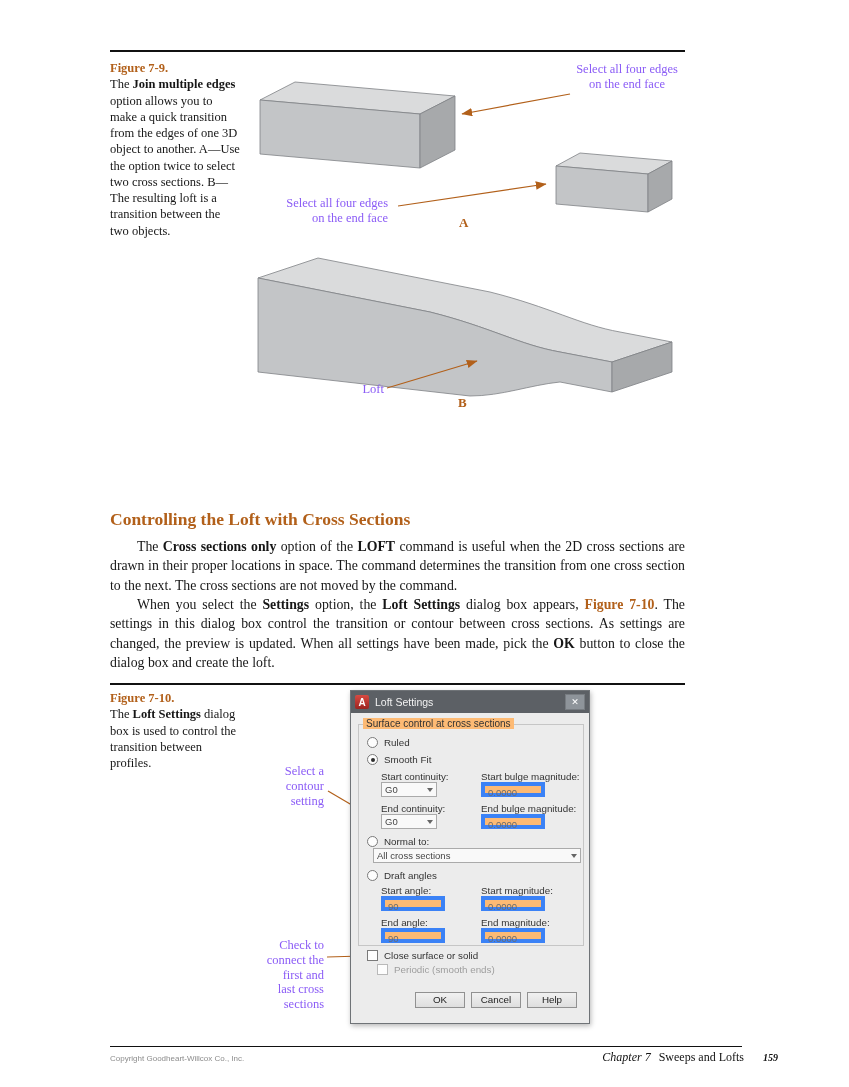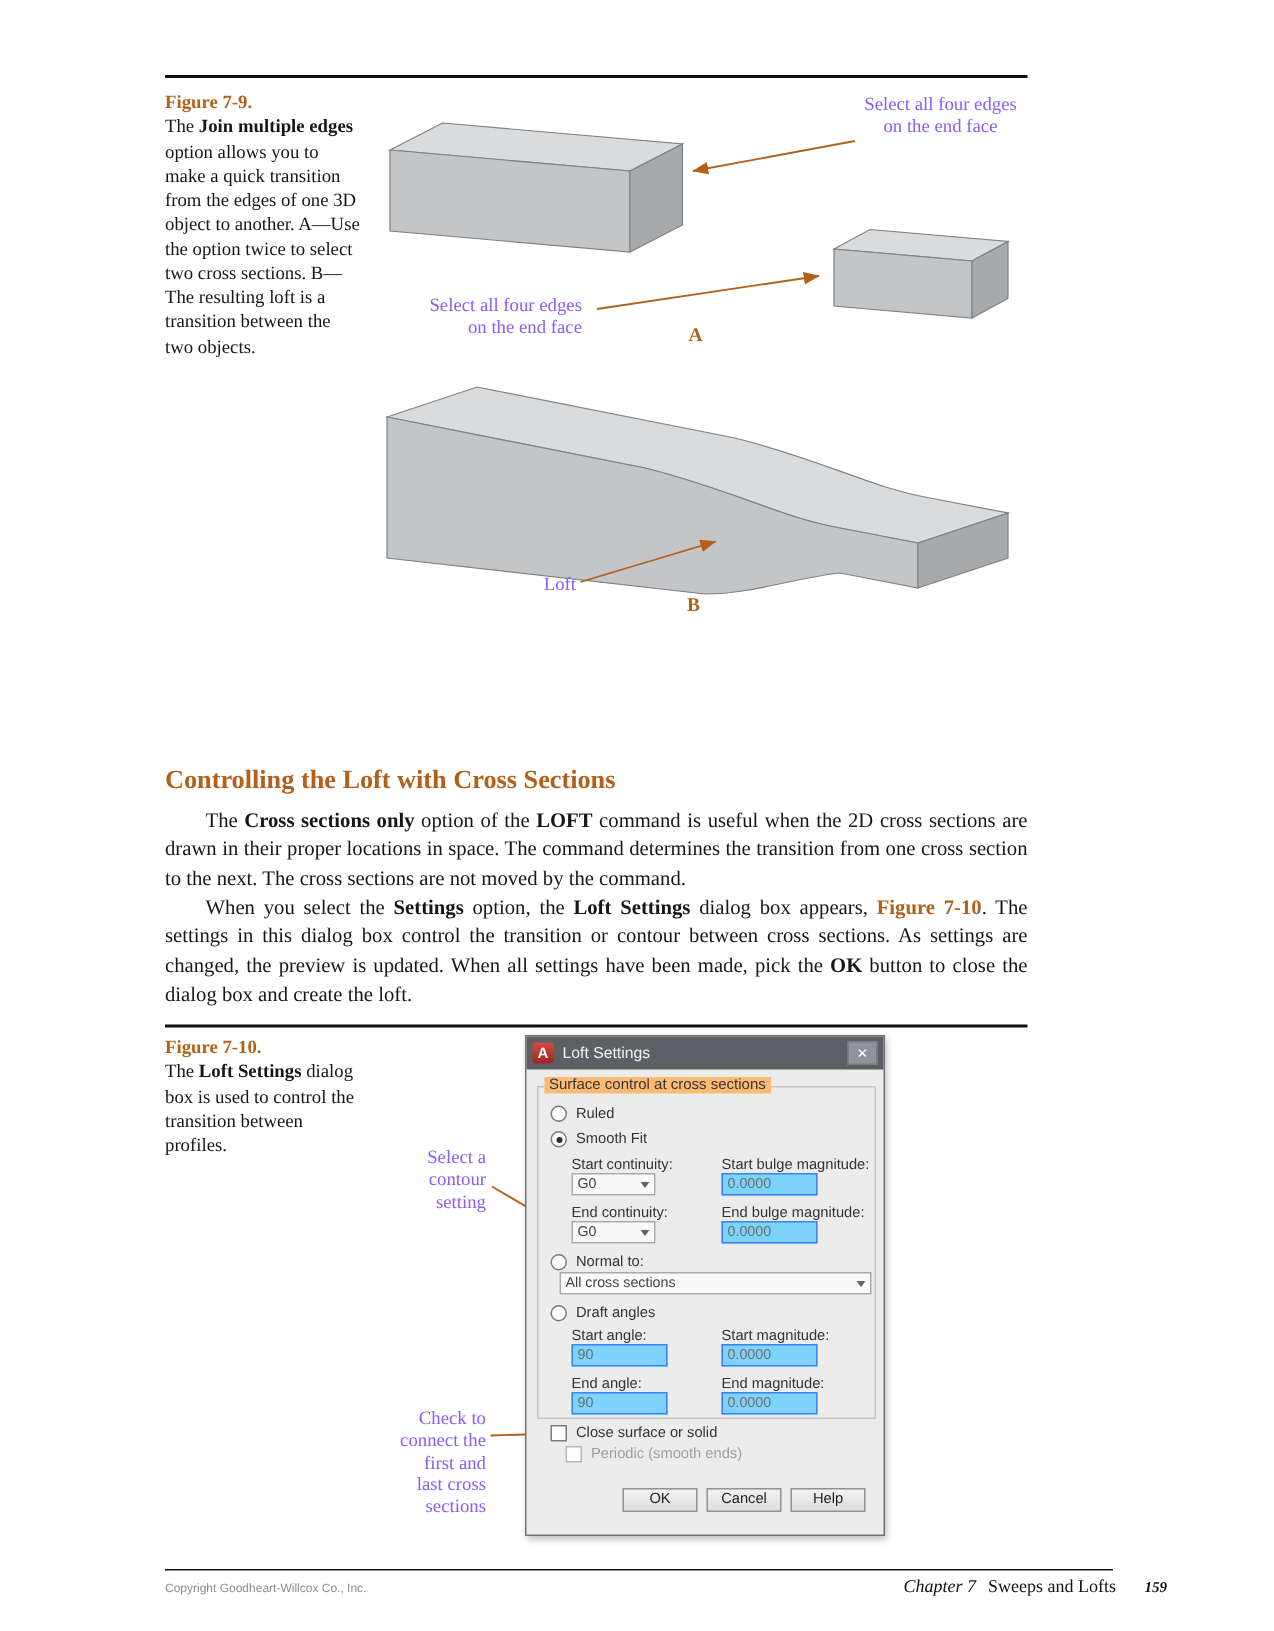--- a/index.html
+++ b/index.html
@@ -48,21 +48,21 @@
   .row { position:absolute; display:flex; align-items:center; gap:6px; }
   .radio { width:11px; height:11px; border:1px solid #7a7a7a; border-radius:50%;
            background:#fdfdfd; position:relative; flex:0 0 auto; }
   .radio.checked::after { content:""; position:absolute; left:2.5px; top:2.5px;
            width:4px; height:4px; border-radius:50%; background:#2e2e2e; }
   .check { width:11px; height:11px; border:1px solid #7a7a7a; background:#fdfdfd; flex:0 0 auto; }
   .check.disabled { border-color:#b9b9b9; }
   .ctl-lbl { font-size:9.8px; color:#333; }
   .ctl-lbl.disabled { color:#9e9e9e; }
   .small-lbl { position:absolute; font-size:9.8px; color:#333; }
-  .field { position:absolute; height:15px; background:#7dd3fc; border:1px solid #3b82f6;
+  .field { position:absolute; height:15px; background:#fdba74; border:4px solid #3b82f6;
            font-size:9.5px; color:#6b6b6b; line-height:13px; padding:0 3px; }
   .combo { position:absolute; height:15px; background:#f9f9f9; border:1px solid #aaaaaa;
            display:flex; align-items:center; justify-content:space-between;
            font-size:9.5px; color:#444; padding:0 3px; }
   .tri { width:0; height:0; border-left:3.5px solid transparent; border-right:3.5px solid transparent;
          border-top:4.5px solid #666; }
   .btn { position:absolute; width:50px; height:16px; background:linear-gradient(#f1f1f1,#dedede);
          border:1px solid #919191; font-size:9.8px; color:#222; text-align:center;
          line-height:14px; }
 

